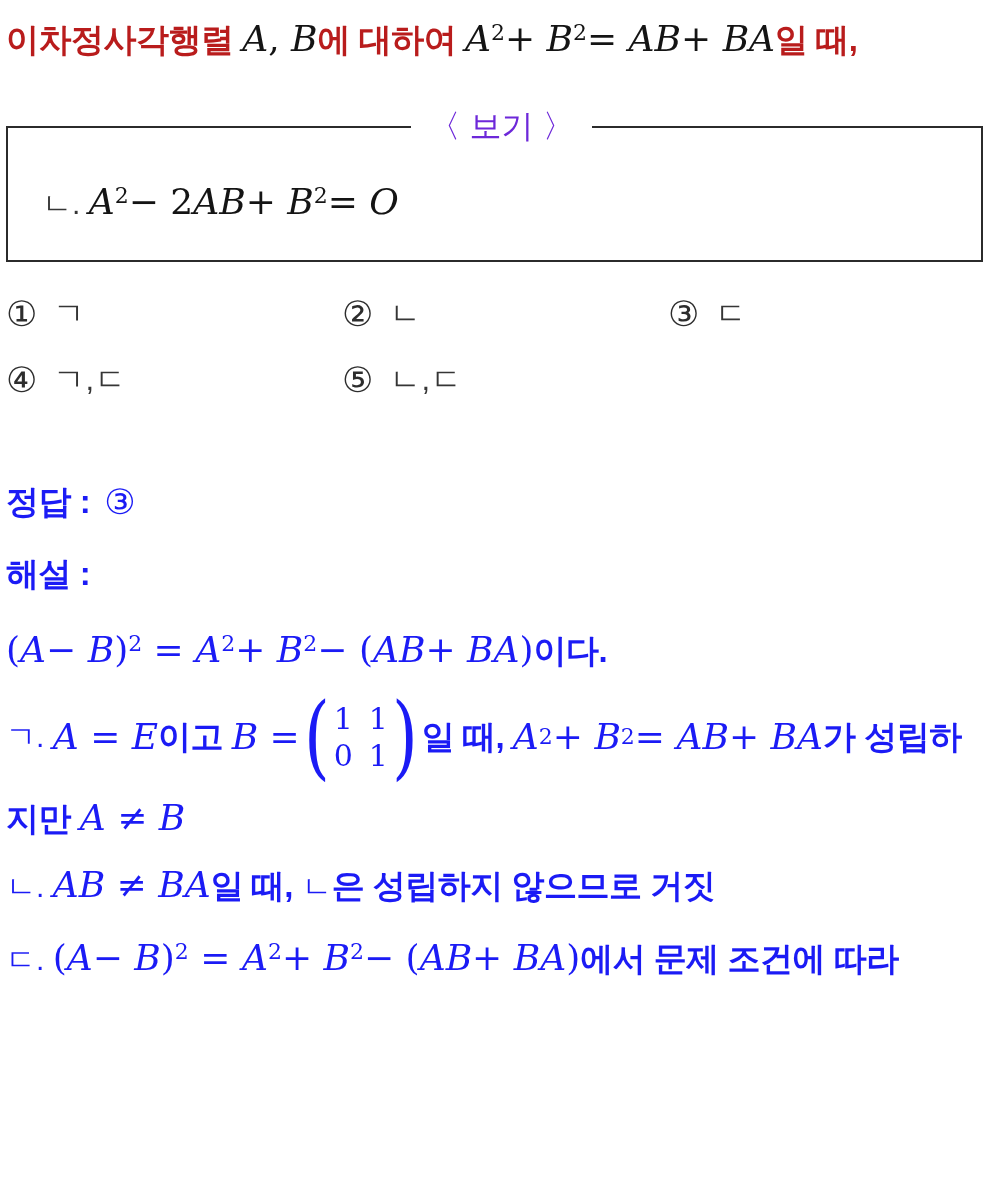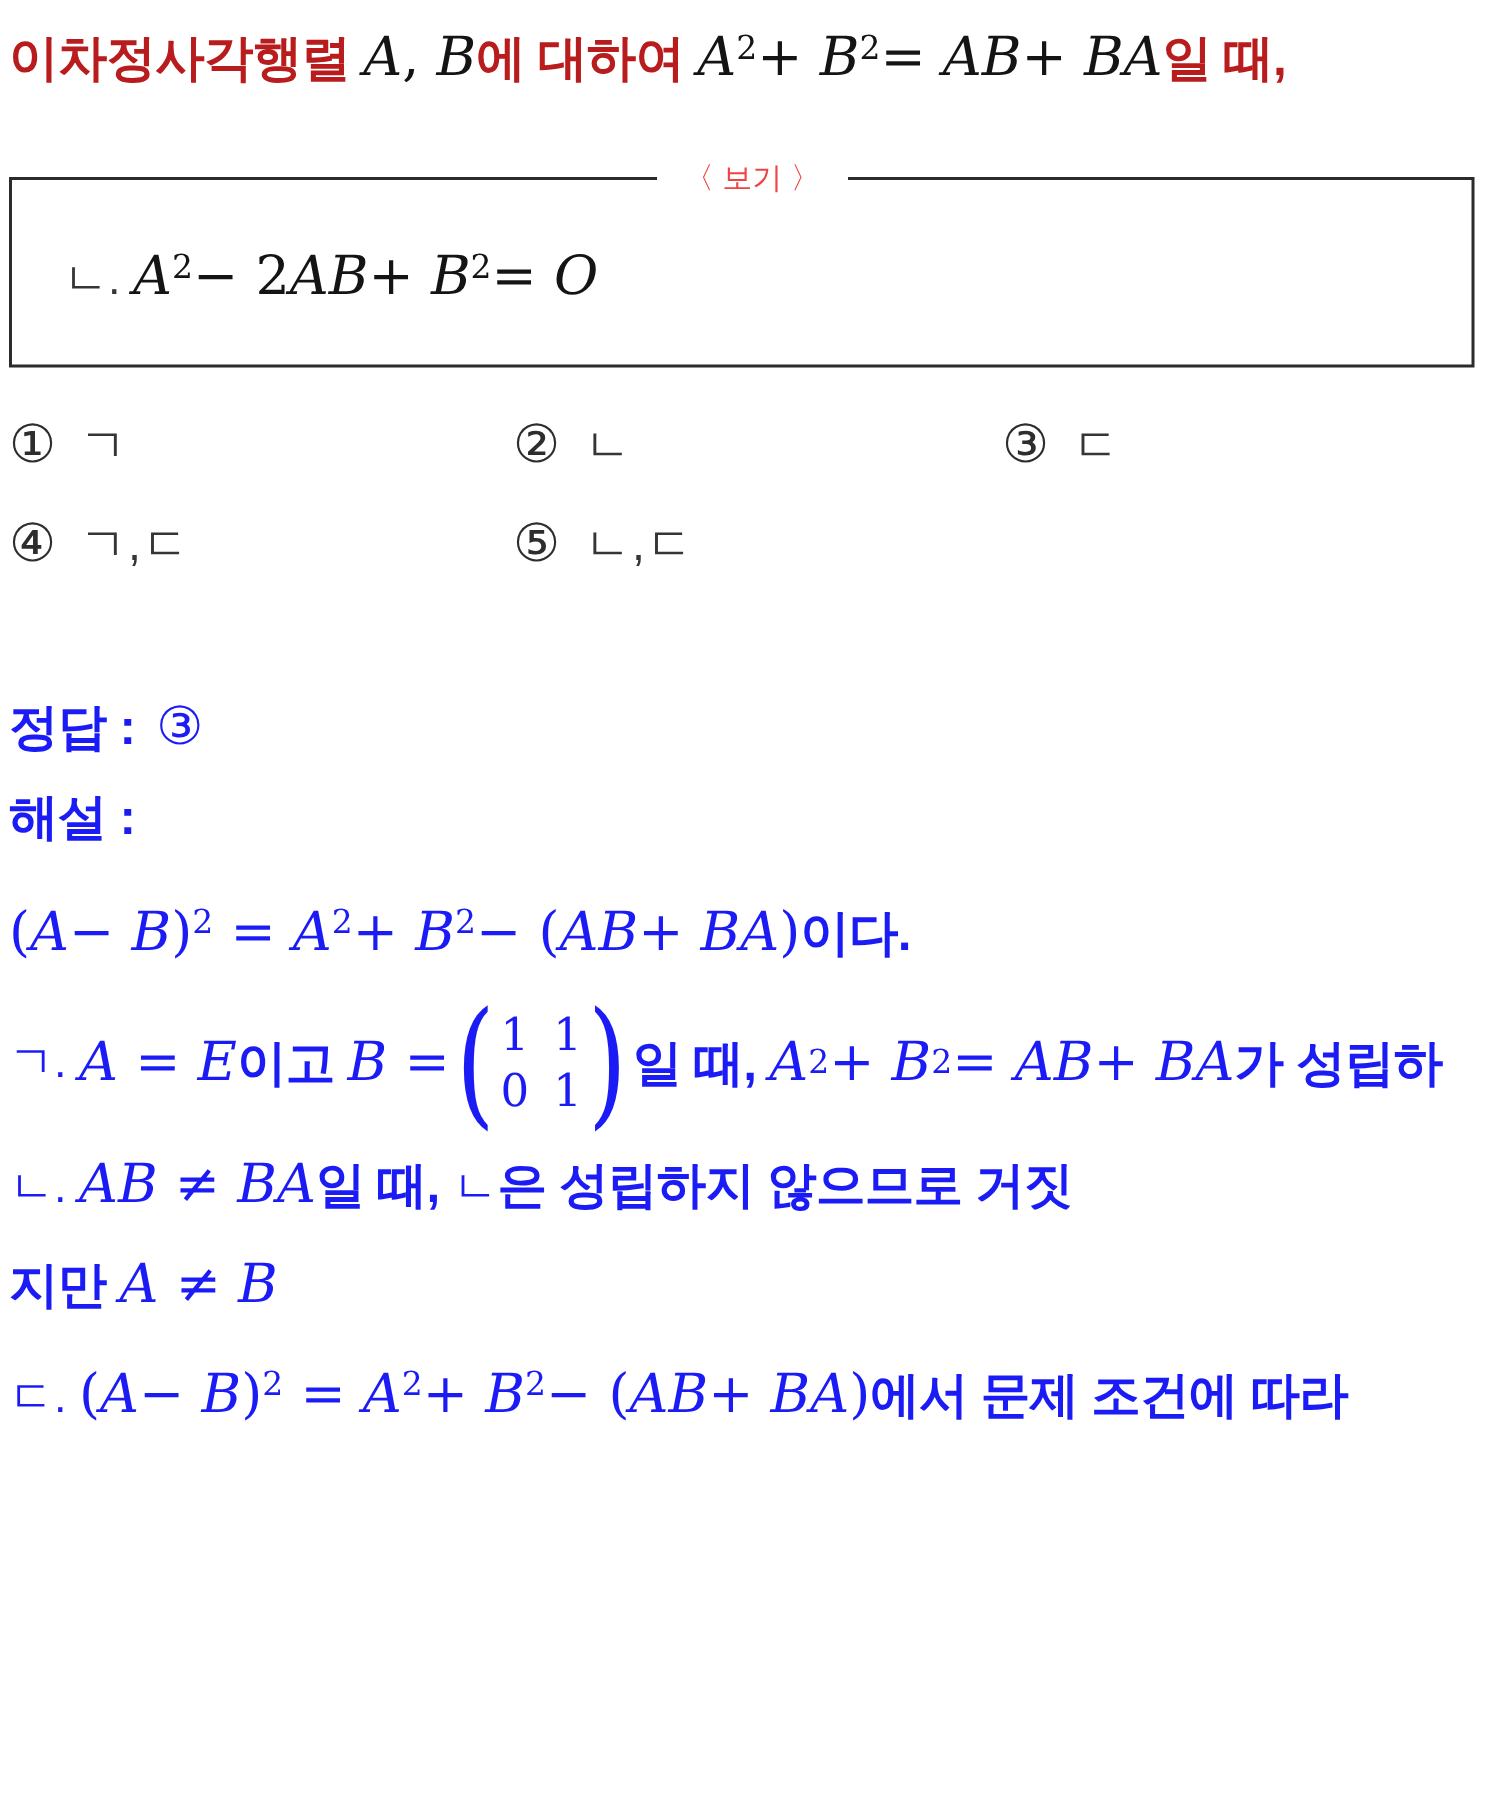--- a/index.html
+++ b/index.html
@@ -29,41 +29,41 @@
   fieldset.bogi {
     margin:34px 4px 0 0;
     border:2px solid #2b2b2b;
     padding:20px 20px 24px 34px;
   }
   fieldset.bogi legend {
     margin:0 auto;
     padding:0 18px;
     font-family:"Liberation Sans",sans-serif;
     font-weight:400;
-    font-size:20px;
-    color:#ef4444;
+    font-size:32px;
+    color:#6d28d9;
     text-align:right;
   }
   .bogi .item { line-height:54px; }
   .bogi .item + .item { margin-top:20px; }
 
   
   .choices {
     margin-top:32px;
     display:grid;
     grid-template-columns:336px 326px 1fr;
     row-gap:26px;
   }
   .choice { display:flex; align-items:center; gap:16px; line-height:40px; }
   .choice .j { font-size:31px; letter-spacing:1px; }
 
   
   .blue * { color:var(--accent,#1b1bf5) !important; }
   .answer-line { margin-top:82px; display:flex; align-items:center; gap:14px; line-height:40px; }
-  .expl-label  { margin-top:20px; line-height:40px; }
+  .expl-label  { margin-top:32px; line-height:40px; }
   .expl .line  { line-height:44px; margin-top:16px; }
   .expl .line:first-child { margin-top:22px; }
   .has-matrix { display:flex; align-items:center; margin-top:14px !important; }
   .has-matrix > span { white-space:pre; }
 
   
   .matrix { display:inline-flex; align-items:center; margin:0 4px; }
   .matrix .paren {
     font-family:"DejaVu Serif",serif;
     font-style:normal;
@@ -149,20 +149,20 @@
           <span class="sup">2</span>
           <span class="o">+ </span>
           <span class="m">B</span>
           <span class="sup">2</span>
           <span class="o">= </span>
           <span class="m">AB</span>
           <span class="o">+ </span>
           <span class="m">BA</span>
           <span class="k">가 성립하</span>
         </div>
+      <div class="line"><span class="k">지만 </span><span class="m">A </span><span class="o">≠ </span><span class="m">B</span></div>
       <div class="line"><span class="j">ㄴ. </span><span class="m">AB </span><span class="o">≠ </span><span class="m">BA</span><span class="k">일 때, </span><span class="j">ㄴ</span><span class="k">은 성립하지 않으므로 거짓</span></div>
-      <div class="line"><span class="k">지만 </span><span class="m">A </span><span class="o">≠ </span><span class="m">B</span></div>
       <div class="line"><span class="j">ㄷ. </span><span class="o">(</span><span class="m">A</span><span class="o">− </span><span class="m">B</span><span class="o">)</span><span class="sup">2</span><span class="o"> = </span><span class="m">A</span><span class="sup">2</span><span class="o">+ </span><span class="m">B</span><span class="sup">2</span><span class="o">− (</span><span class="m">AB</span><span class="o">+ </span><span class="m">BA</span><span class="o">)</span><span class="k">에서 문제 조건에 따라</span></div>
 
     </div>
   </div>
 
 </div>
 
 </body></html>

